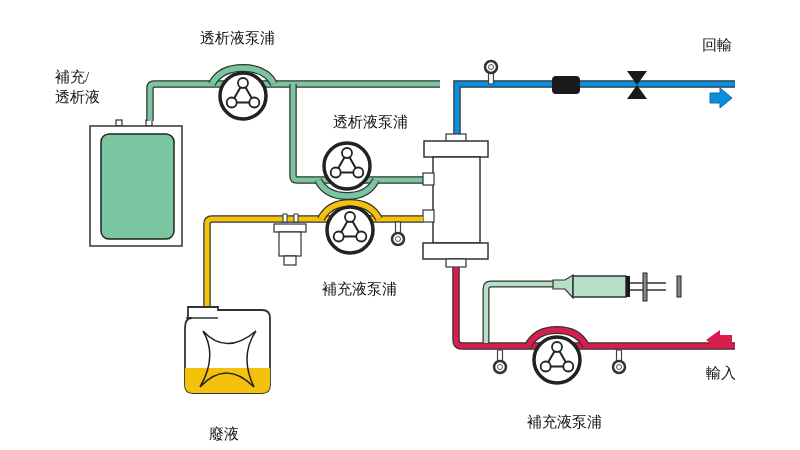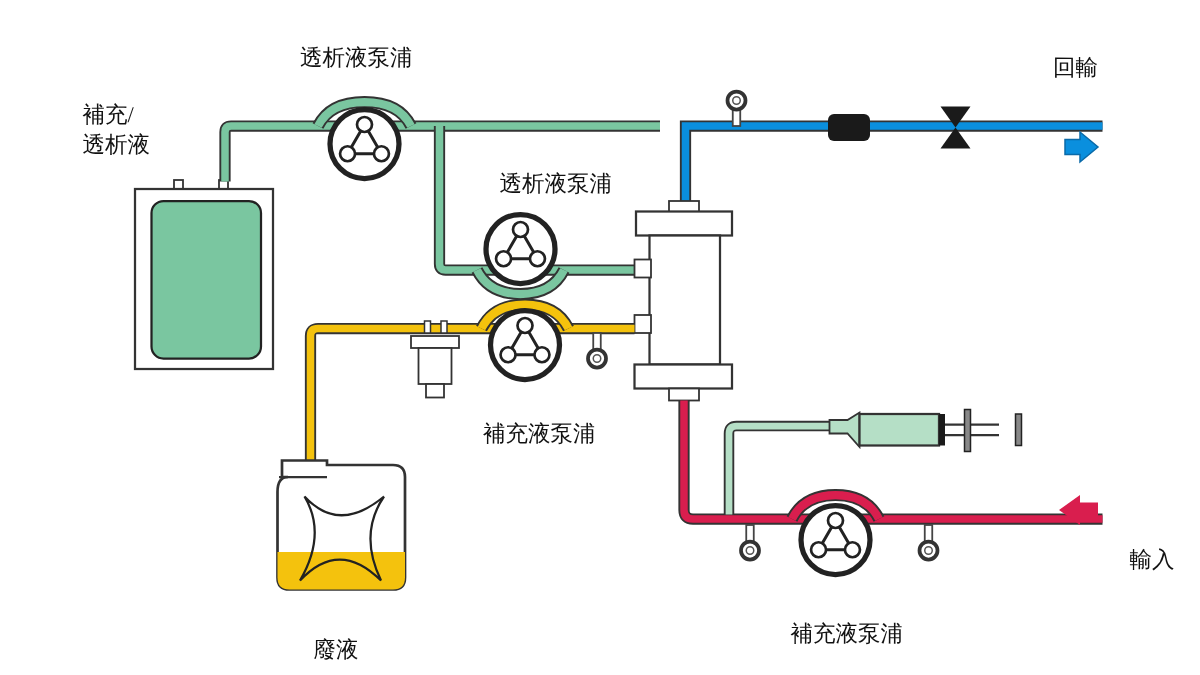--- a/index.html
+++ b/index.html
@@ -125,16 +125,16 @@
     <rect x="643" y="273" width="4" height="28" fill="#888" stroke="#222" stroke-width="1"></rect>
     <rect x="677" y="276" width="4" height="21" fill="#888" stroke="#222" stroke-width="1"></rect>
   </g>
 </svg>
 
 <div class="lbl" style="left:200px; top:29px;">透析液泵浦</div>
 <div class="lbl" style="left:55px; top:68px; white-space:pre; line-height:1.3;font-family:Liberation Serif, serif;">補充/
 透析液</div>
 <div class="lbl" style="left:333px; top:113px;">透析液泵浦</div>
 <div class="lbl" style="left:322px; top:280px;">補充液泵浦</div>
-<div class="lbl" style="left:209px; top:425px;font-family:Liberation Serif, serif;">廢液</div>
+<div class="lbl" style="left:209px; top:425px;">廢液</div>
 <div class="lbl" style="left:527px; top:413px;">補充液泵浦</div>
 <div class="lbl" style="left:702px; top:36px;">回輸</div>
-<div class="lbl" style="left:706px; top:364px;margin-left:47px;">輸入</div>
+<div class="lbl" style="left:706px; top:364px;">輸入</div>
 
 </body></html>

